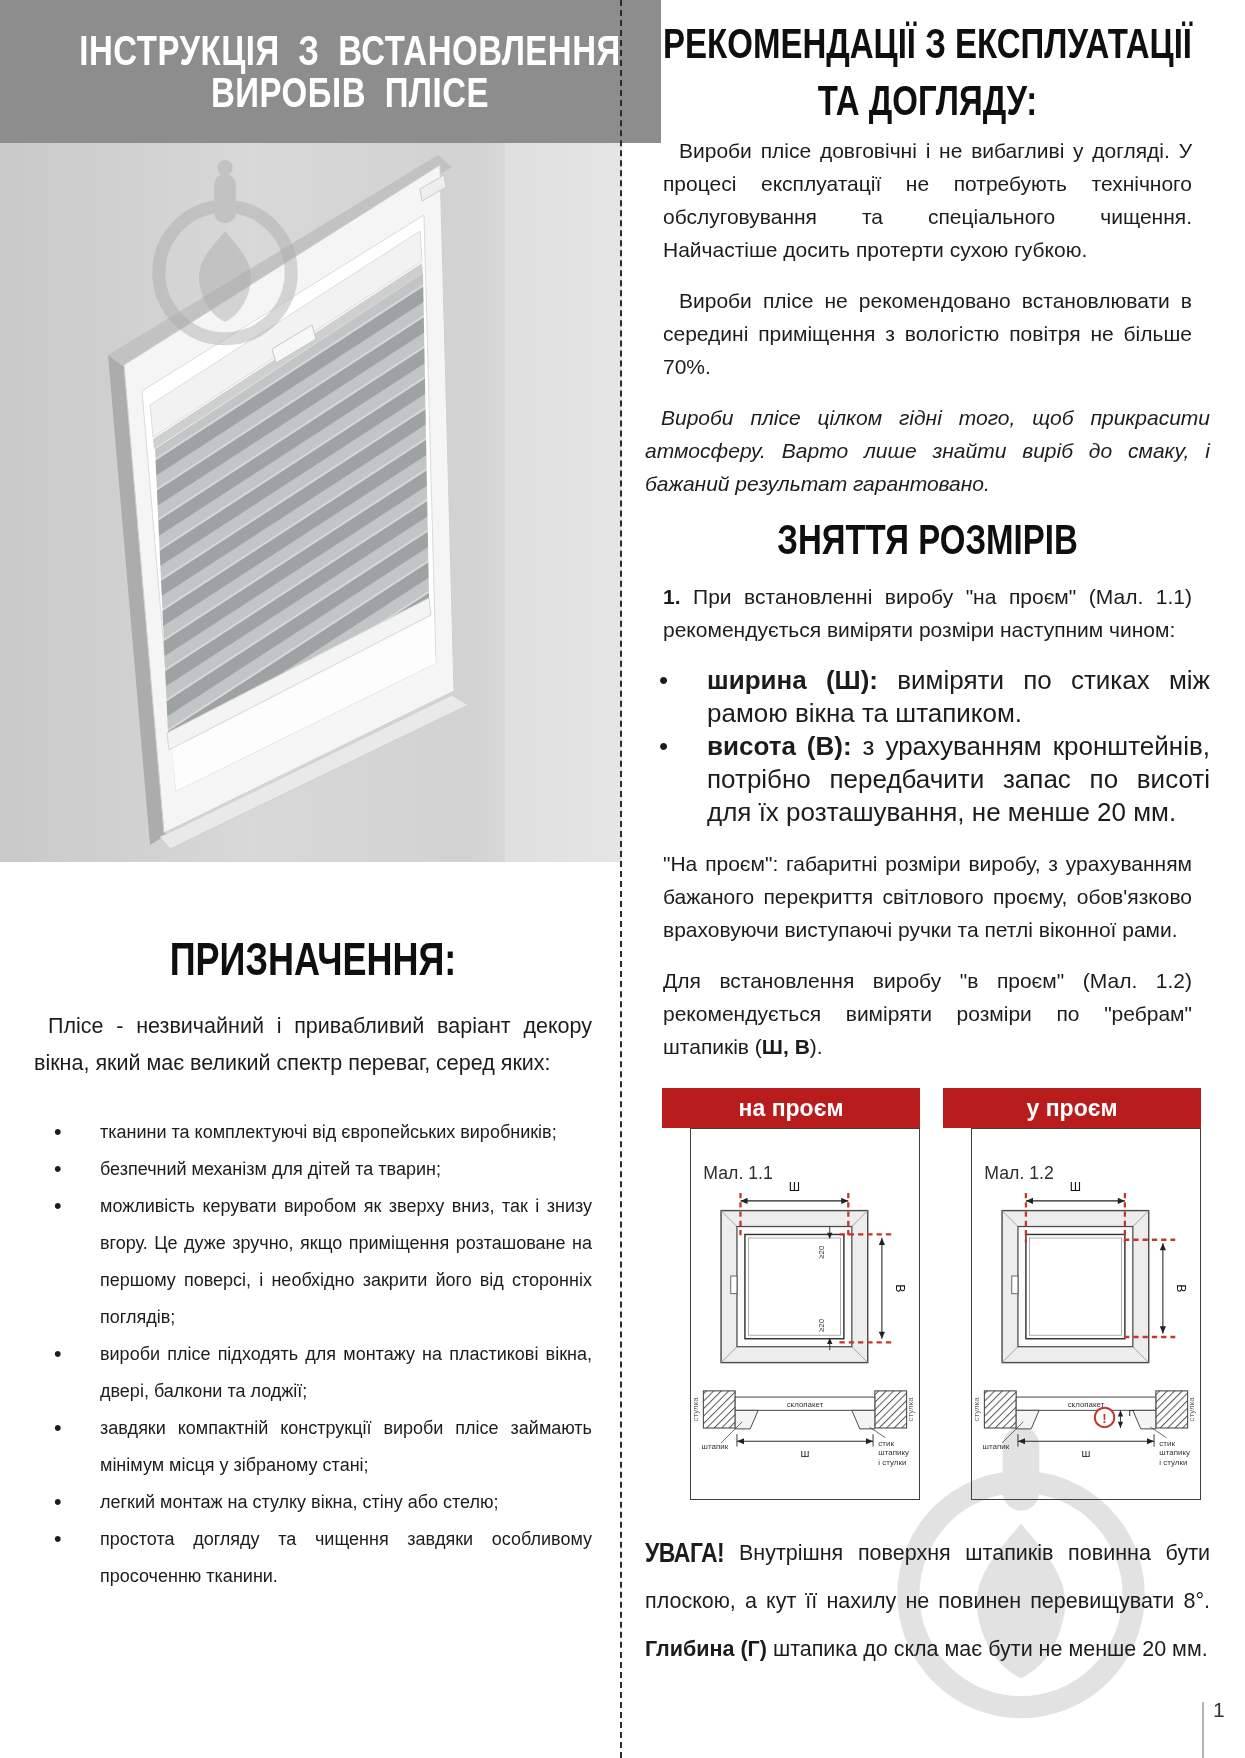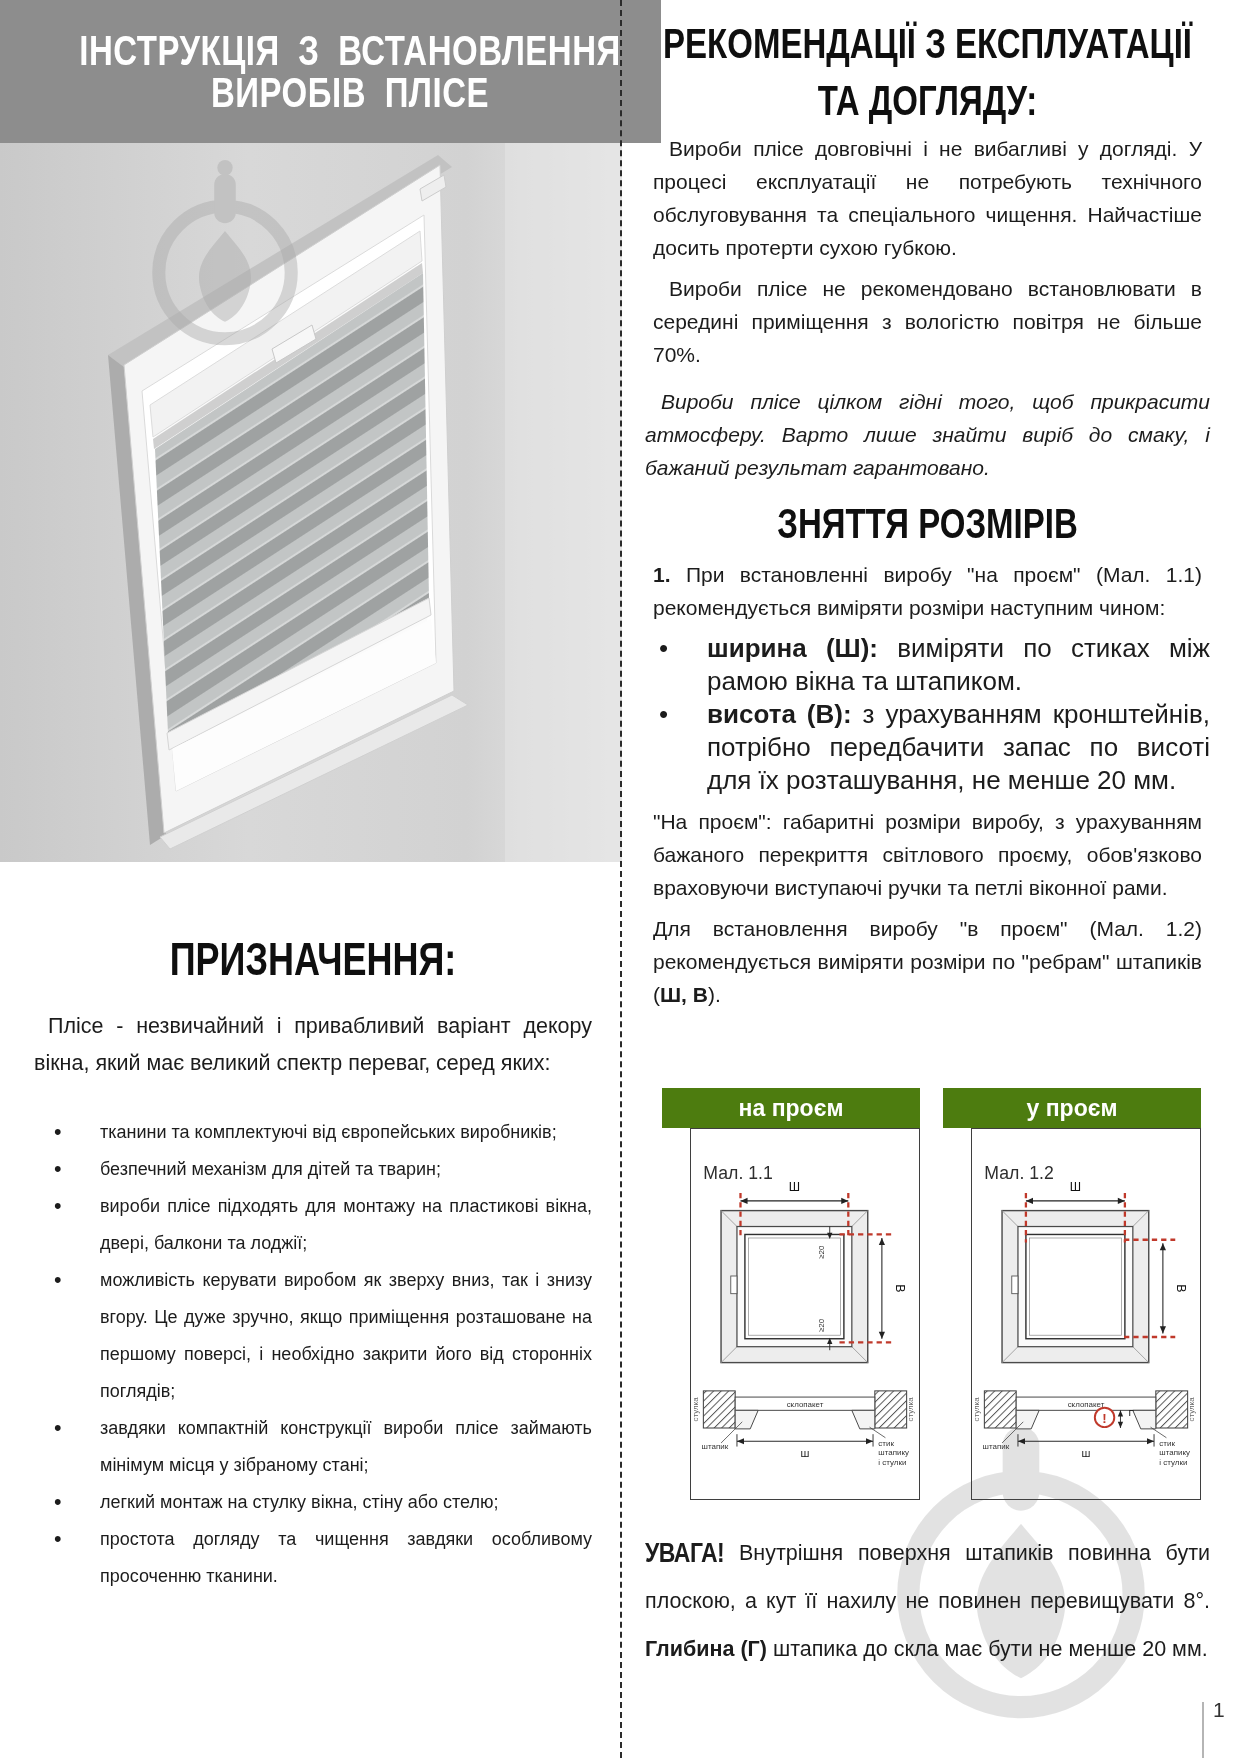--- a/index.html
+++ b/index.html
@@ -21,31 +21,31 @@
   .lb{position:relative;padding-left:66px;font-size:18px;line-height:37px;text-align:justify;}
   .lb::before{content:"•";position:absolute;left:20px;top:0;font-size:21.5px;}
 
   
   .divider{position:absolute;left:620px;top:0;height:1758px;width:0;border-left:2px dashed #2b2b2b;z-index:3;}
 
   
   .right-col{position:absolute;left:645px;top:0;width:565px;z-index:2;}
   .rc-h1{font-size:33px;line-height:44px;margin:28px auto 16px auto;}
   .rc-h2{font-size:33px;line-height:44px;margin:18px auto 12px auto;}
-  .p{font-size:21px;line-height:33px;text-align:justify;margin:8px;}
+  .p{font-size:21px;line-height:33px;text-align:justify;margin:18px;}
   .ind{text-indent:16px;}
   .it{font-style:italic;margin:14px 0 10px 0;}
   .b{font-weight:700;}
   .rb{position:relative;padding-left:62px;font-size:26px;line-height:33px;text-align:justify;}
   .rb::before{content:"•";position:absolute;left:14px;top:0;}
 
   
   .diagrams{position:absolute;left:662px;top:1088px;display:flex;gap:23px;z-index:2;}
   .panel{width:258px;}
-  .panel-h{height:40px;background:#4d7c0f;color:#fff;font-weight:700;font-size:23px;
+  .panel-h{height:40px;background:#b91c1c;color:#fff;font-weight:700;font-size:23px;
            display:flex;align-items:center;justify-content:center;}
   .panel-b{height:370px;border:1.6px solid #3f3f3f;background:transparent;margin-left:28px;}
   .dsvg{display:block;width:100%;height:100%;}
   .fig{font-size:20px;fill:#2e2e2e;}
   .dim{font-size:14px;fill:#111;}
   .dim2{font-size:11px;fill:#111;}
   .xs{font-size:9px;fill:#333;}
   .g{fill:#666;}
   .small{font-size:9px;fill:#333;}
   .warn{font-size:15px;font-weight:700;fill:#c0392b;}
@@ -117,22 +117,22 @@
       <path d="M100 96 C120 120 140 140 132 170 C126 196 112 208 100 214 C88 208 74 196 68 170 C60 140 80 120 100 96 Z" fill="currentColor"></path>
     </svg>
   </div>
 
   <div class="purpose">
     <div class="h">ПРИЗНАЧЕННЯ:</div>
     <p class="lp">Плісе - незвичайний і привабливий варіант декору вікна, який має великий спектр переваг, серед яких:</p>
     <div class="llist">
       <div class="lb">тканини та комплектуючі від європейських виробників;</div>
       <div class="lb">безпечний механізм для дітей та тварин;</div>
+      <div class="lb">можливість керувати виробом як зверху вниз, так і знизу вгору. Це дуже зручно, якщо приміщення розташоване на першому поверсі, і необхідно закрити його від сторонніх поглядів;</div>
       <div class="lb">вироби плісе підходять для монтажу на пластикові вікна, двері, балкони та лоджії;</div>
-      <div class="lb">можливість керувати виробом як зверху вниз, так і знизу вгору. Це дуже зручно, якщо приміщення розташоване на першому поверсі, і необхідно закрити його від сторонніх поглядів;</div>
       <div class="lb">завдяки компактній конструкції вироби плісе займають мінімум місця у зібраному стані;</div>
       <div class="lb">легкий монтаж на стулку вікна, стіну або стелю;</div>
       <div class="lb">простота догляду та чищення завдяки особливому просоченню тканини.</div>
     </div>
   </div>
 
   <div class="divider"></div>
 
   <div class="right-col">
     <div class="h rc-h1">РЕКОМЕНДАЦІЇ З ЕКСПЛУАТАЦІЇ ТА ДОГЛЯДУ:</div>

